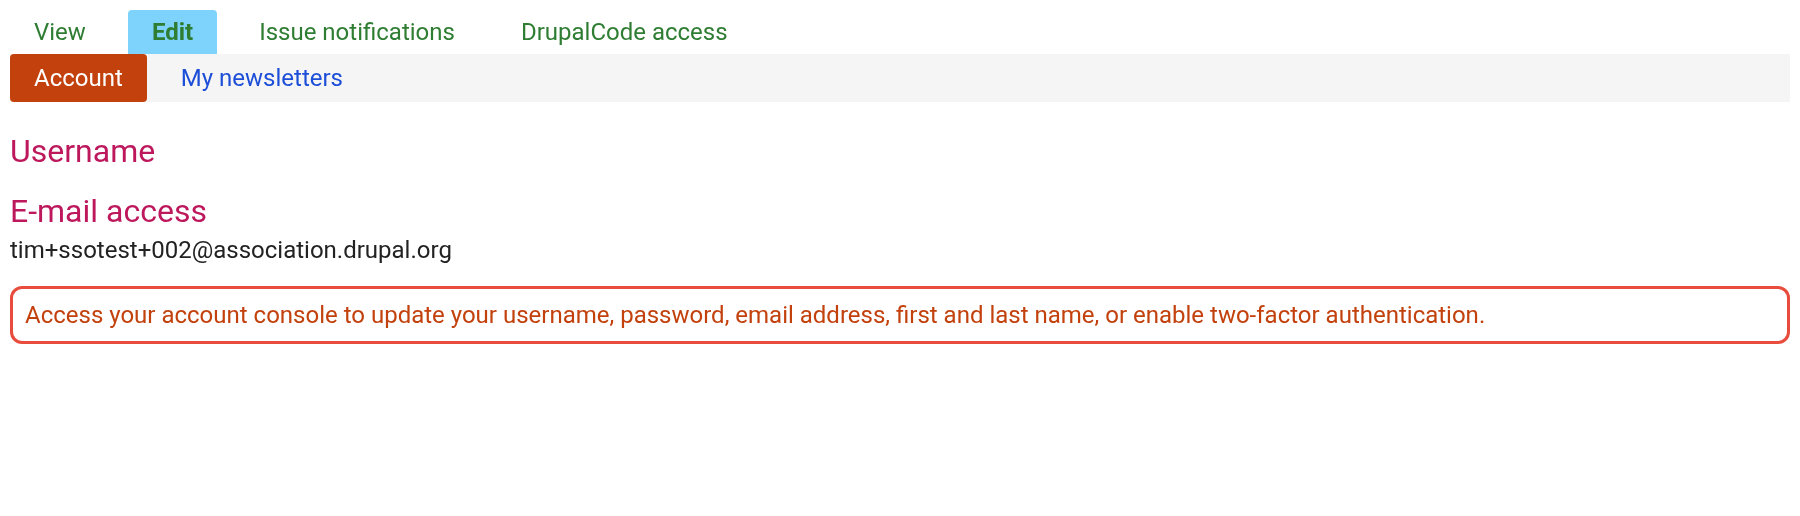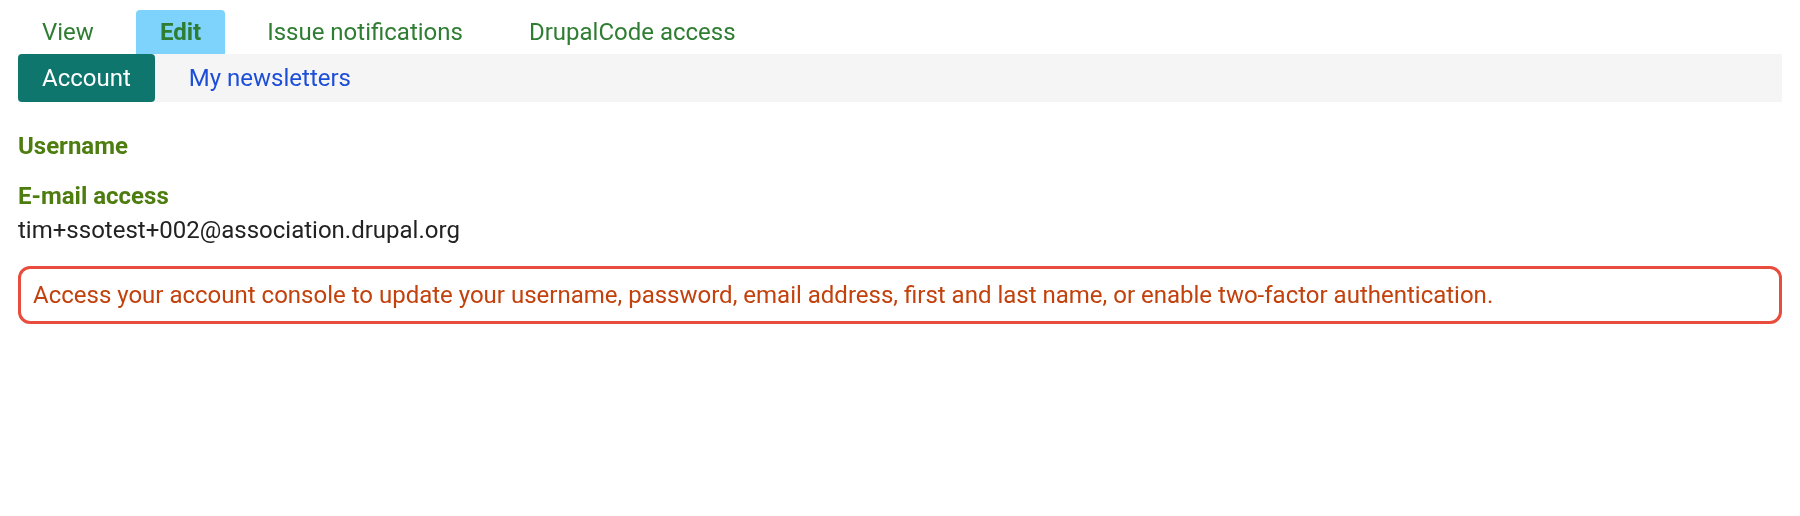--- a/index.html
+++ b/index.html
@@ -7,21 +7,21 @@
       padding: 0;
       box-sizing: border-box;
     }
     body {
       font-family: -apple-system, BlinkMacSystemFont, "Segoe UI", Roboto, "Helvetica Neue", Arial, sans-serif;
       font-size: 24px;
       background: #ffffff;
       color: #222222;
     }
     .container {
-      padding: 10px 18px;
+      padding: 10px 10px;
     }
     .primary-tabs {
       display: flex;
       gap: 0;
       border-bottom: none;
       margin-bottom: 0;
     }
     .primary-tabs .tab {
       padding: 8px 24px;
       color: #2e7d32;
@@ -41,32 +41,32 @@
       padding: 0;
       margin-bottom: 30px;
     }
     .secondary-tabs .tab {
       padding: 10px 24px;
       color: #1d4ed8;
       cursor: pointer;
       margin-right: 10px;
     }
     .secondary-tabs .tab.active {
-      background: #0f766e;
+      background: #c2410c;
       color: #ffffff;
       border-radius: 4px;
     }
     .field-group {
       margin-bottom: 22px;
     }
     .field-label {
-      font-weight: 700;
-      color: #4d7c0f;
+      font-weight: 400;
+      color: #be185d;
       margin-bottom: 6px;
-      font-size: 24px;
+      font-size: 32px;
     }
     .field-value {
       color: #222;
       font-size: 24px;
     }
     .console-link-wrapper {
       border: 3px solid #e74c3c;
       border-radius: 12px;
       padding: 8px 12px;
       margin-top: 14px;

